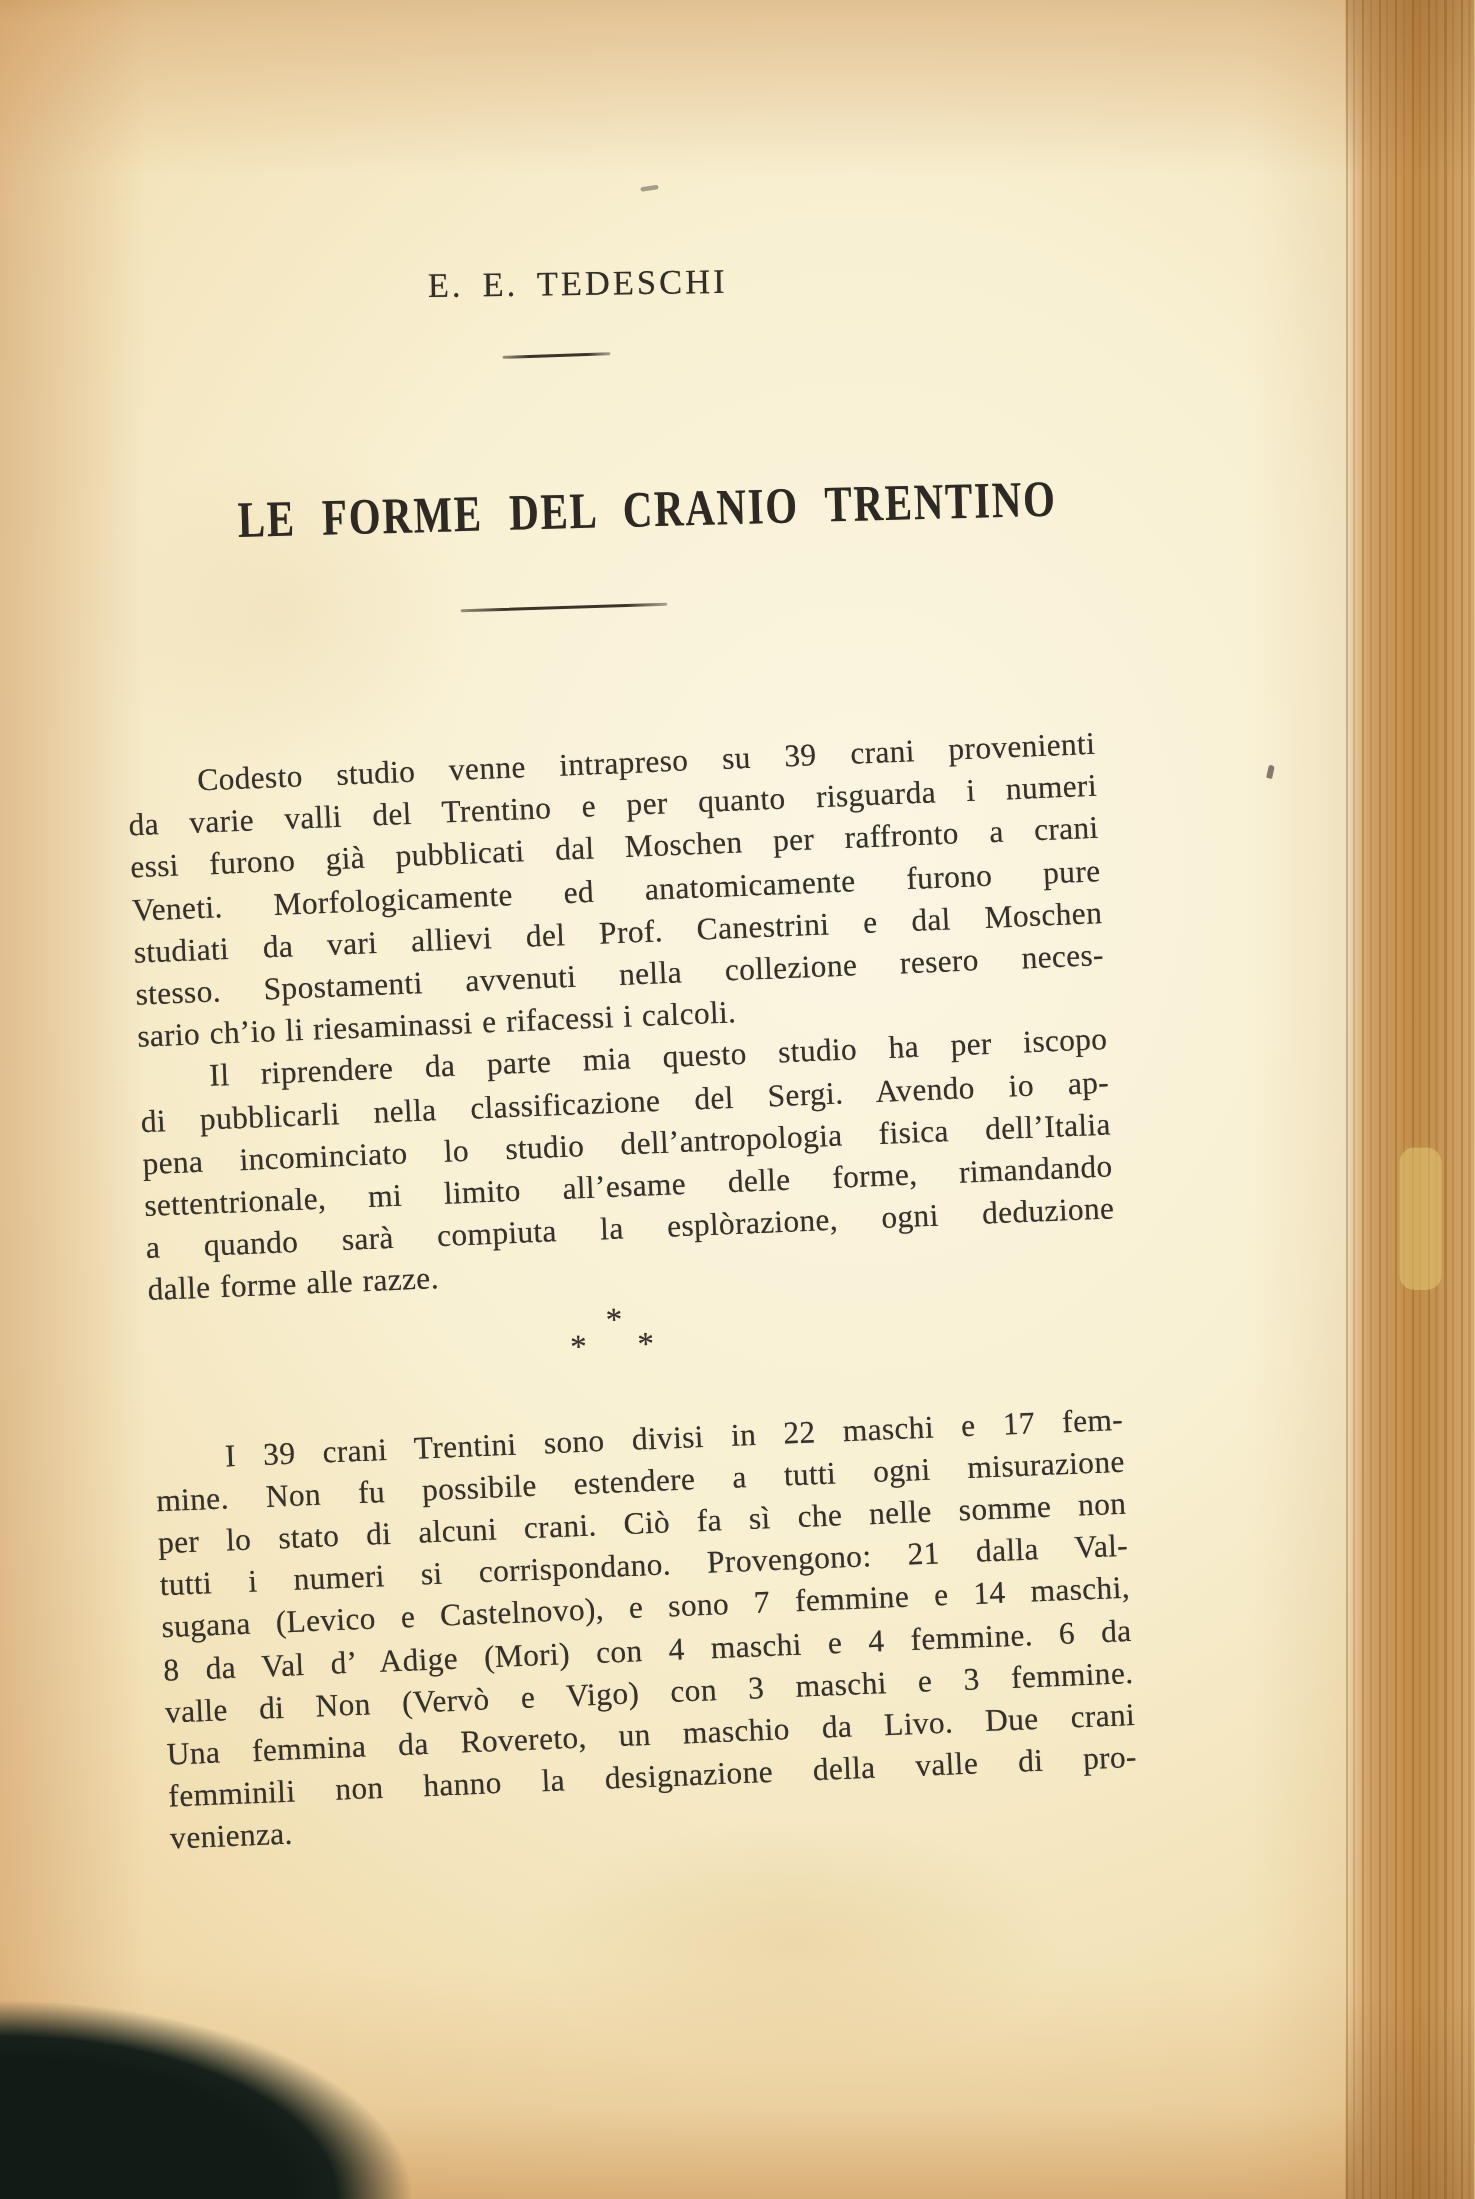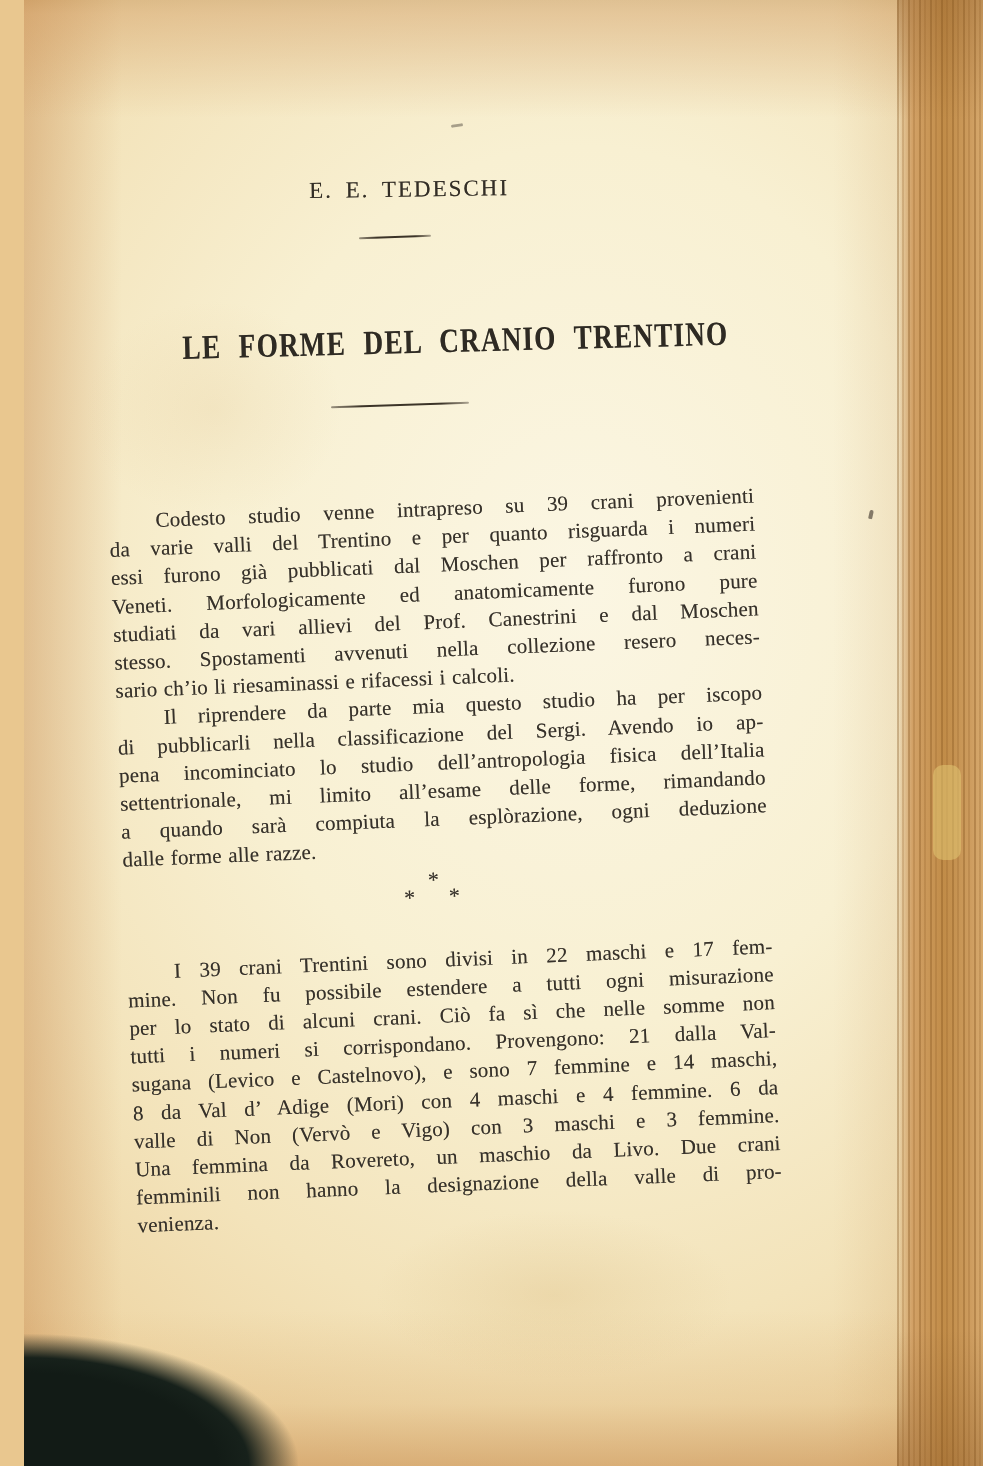--- a/index.html
+++ b/index.html
@@ -10,21 +10,20 @@
   }
   
   .scan-page{
     position:absolute;inset:0;
     background:
       linear-gradient(180deg, rgba(186,126,62,0.38) 0, rgba(206,150,92,0.42) 14px, rgba(206,150,92,0) 118px),
       linear-gradient(90deg, rgba(200,142,84,0.45) 0, rgba(200,142,84,0) 98px),
       linear-gradient(0deg, rgba(198,138,75,0.55) 0, rgba(215,165,100,0.25) 62px, rgba(215,165,100,0) 155px),
       linear-gradient(270deg, rgba(186,126,56,0.30) 0, rgba(186,126,56,0) 150px),
       radial-gradient(95% 75% at 58% 40%, #fbf6e3 0%, #f8f0d2 40%, #f3e3ba 68%, #eed5a4 88%, #e9c78f 100%);
-    margin-left: 24px;
   }
   .blotch-1{
     position:absolute;left:350px;top:1210px;width:360px;height:170px;
     background:radial-gradient(ellipse at center, rgba(216,183,122,0.28) 0%, rgba(216,183,122,0) 70%);
   }
   .blotch-2{
     position:absolute;left:60px;top:300px;width:260px;height:220px;
     background:radial-gradient(ellipse at center, rgba(222,190,135,0.20) 0%, rgba(222,190,135,0) 70%);
   }
   

